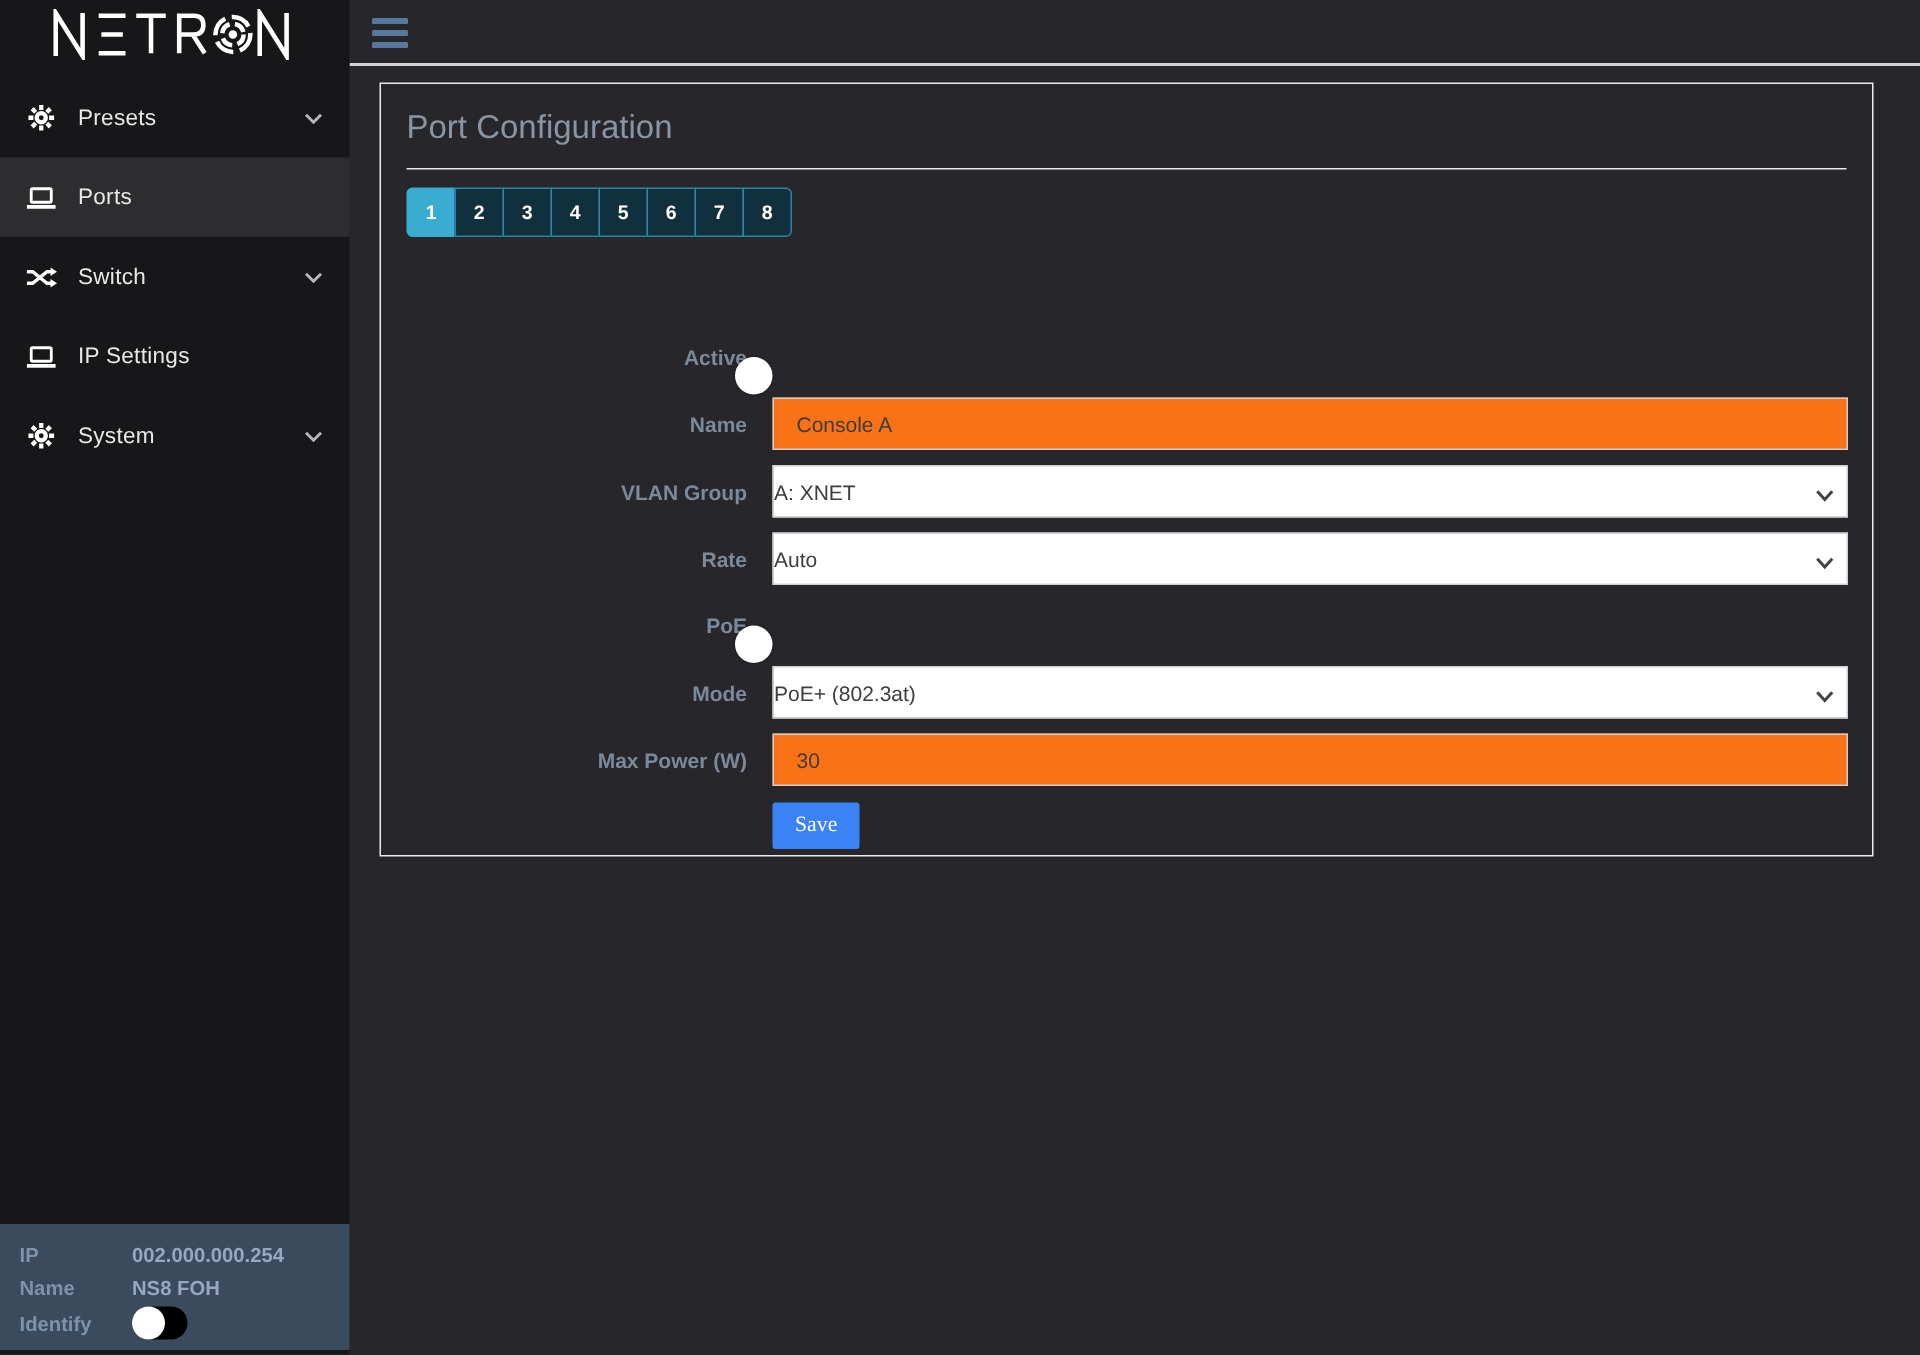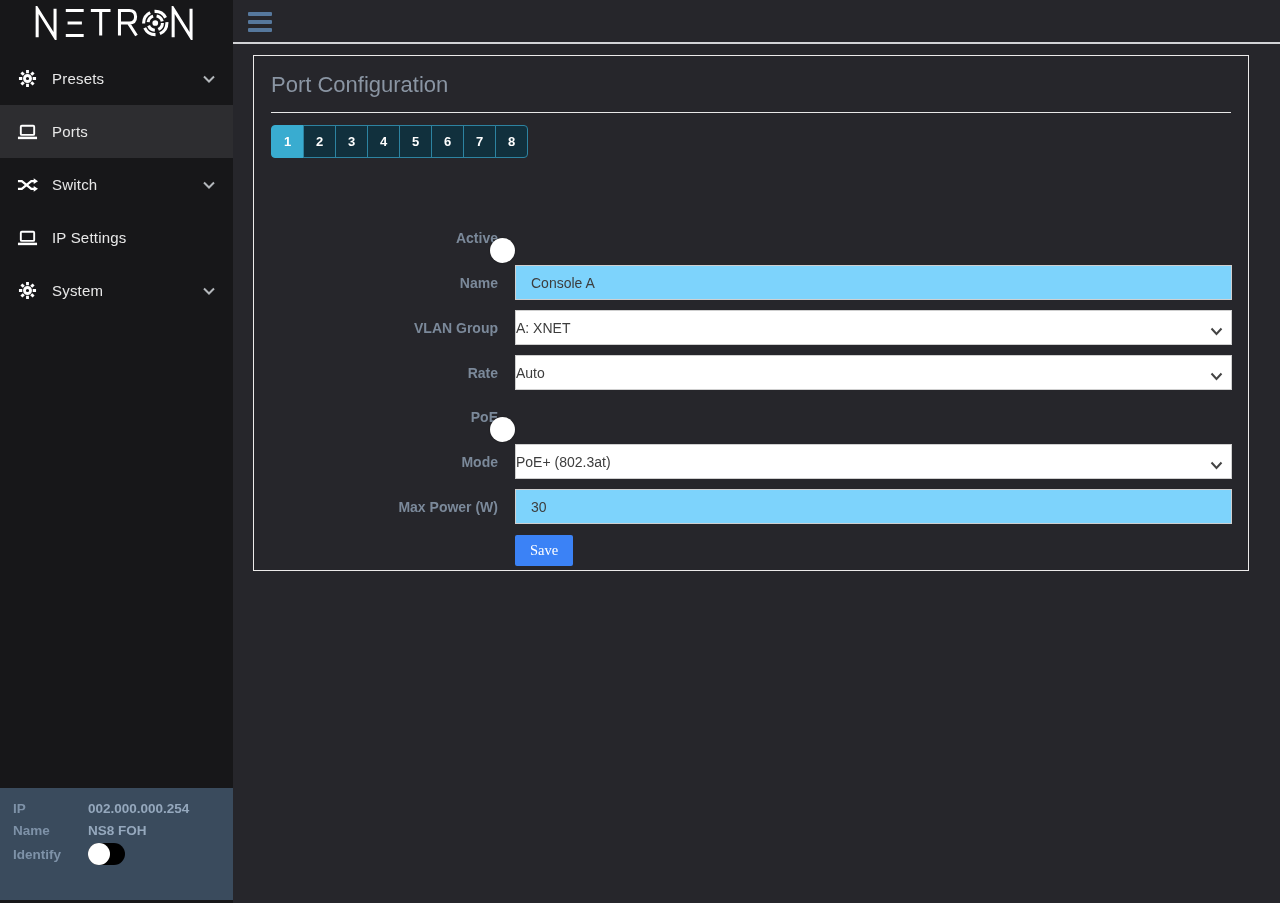--- a/index.html
+++ b/index.html
@@ -12,21 +12,21 @@
     background:#171719; z-index:2; }
   .logo-wrap { height:46px; display:flex; align-items:center; padding-left:9px; }
   .nav { position:absolute; top:52px; left:0; right:0; }
   .nav-item { height:53px; display:flex; align-items:center; padding:0 18px 0 16px;
     cursor:pointer; color:#e8e8e8; }
   .nav-item.active { background:#2d2d30; }
   .nav-icon { width:22px; height:18px; display:flex; align-items:center; justify-content:center; }
   .nav-label { margin-left:14px; font-size:15px; letter-spacing:.2px; }
   .nav-chevron { margin-left:auto; opacity:.85; display:flex; }
 
-  .side-footer { position:absolute; left:0; right:0; bottom:3px; height:112px;
+  .side-footer { position:absolute; left:0; right:0; bottom:3px; height:84px;
     background:#3a4b5d; padding:9px 0 0 13px; }
   .sf-row { display:flex; height:22px; align-items:center; }
   .sf-label { width:75px; font-size:13.5px; font-weight:bold; color:#7e92a8; }
   .sf-value { font-size:13.5px; font-weight:bold; color:#95a8bd; }
   .toggle-off { position:relative; width:37px; height:22px; background:#000;
     border-radius:11px; cursor:pointer; }
   .toggle-off .knob { position:absolute; left:0px; top:0px; width:22px; height:22px;
     background:#fff; border-radius:50%; }
 
   
@@ -55,21 +55,21 @@
   .frow.trow { height:34px; }
   .flabel { width:244px; text-align:right; font-size:14px; font-weight:bold;
     color:#7b899a; flex-shrink:0; }
   .fctrl { margin-left:17px; width:717px; position:relative; }
 
   .toggle-on { position:relative; width:40px; height:25px; background:#1fb490;
     border-radius:13px; cursor:pointer; }
   .toggle-on .knob { position:absolute; right:0px; top:0px; width:25px; height:25px;
     background:#fff; border-radius:50%; box-shadow:0 0 2px rgba(0,0,0,.4); }
 
-  .tinput { width:100%; height:35px; border:1px solid #cfcfcf; background:#7dd3fc;
+  .tinput { width:100%; height:35px; border:1px solid #cfcfcf; background:#f97316;
     font-family:"Liberation Sans", sans-serif; font-size:14px; color:#3d3d3d;
     padding-left:15px; outline:none; }
   .tselect { width:100%; height:35px; border:1px solid #cfcfcf; background:#fff;
     font-family:"Liberation Sans", sans-serif; font-size:14px; color:#3d3d3d;
     appearance:none; -webkit-appearance:none; outline:none;
     border-radius:0; }
   .sel-chevron { position:absolute; right:9px; top:12px; pointer-events:none; }
 
   .save-btn { margin-left:261px; margin-top:1px; background:#3b82f6; color:#fff;
     border:none; font-family:Liberation Serif, serif; font-size:14.5px;

